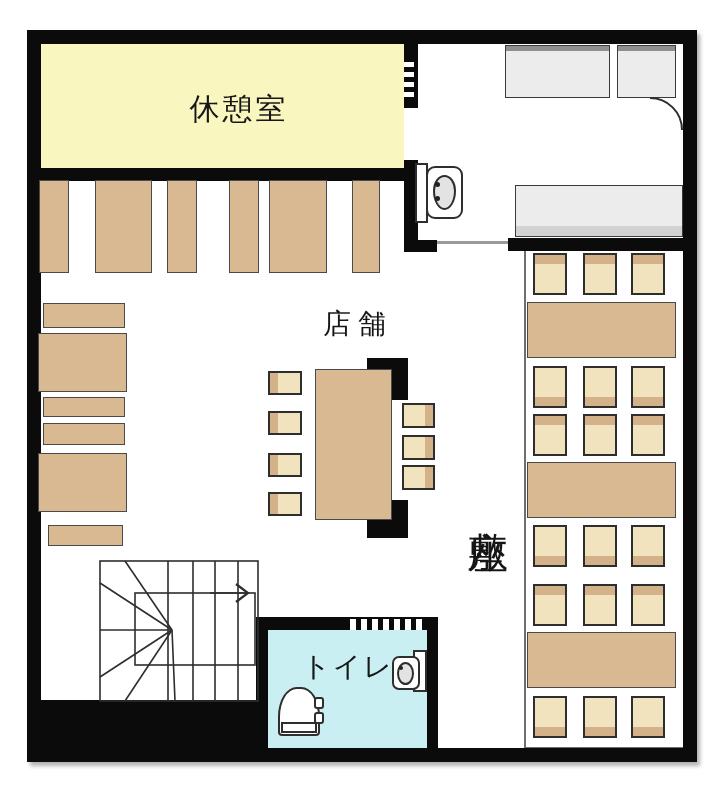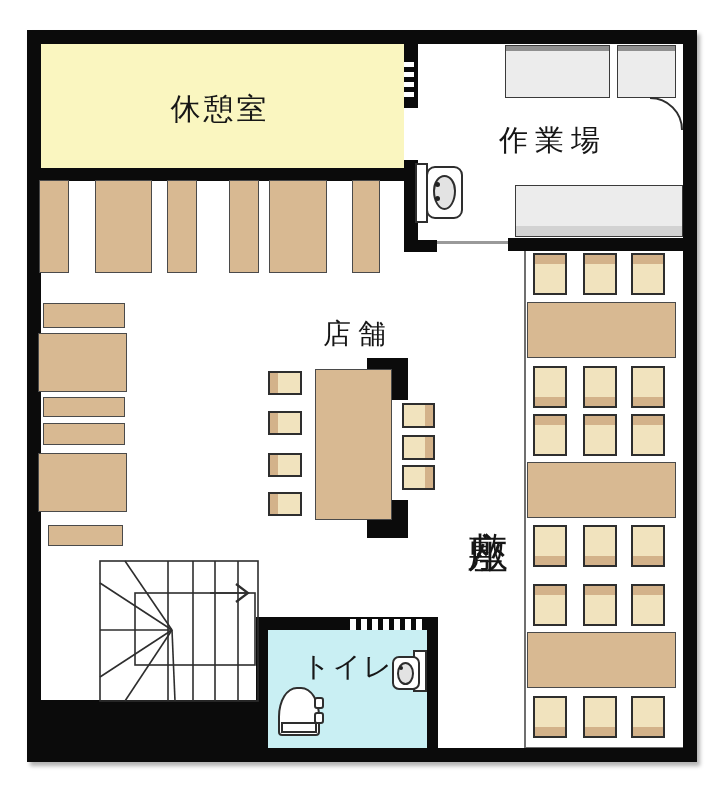--- a/index.html
+++ b/index.html
@@ -56,23 +56,22 @@
   <div class="thinline" style="left:437px;top:241px;width:71px;height:3px;"></div>
   <div class="wall" style="left:27px;top:700px;width:231px;height:62px;"></div>
 
   <div class="wall" style="left:256px;top:617px;width:181px;height:13px;"></div>
   <div class="wall" style="left:256px;top:617px;width:12px;height:145px;"></div>
   <div class="wall" style="left:427px;top:617px;width:11px;height:145px;"></div>
 
   <div class="hatch-v" style="left:404px;top:57px;width:10px;height:45px;"></div>
   <div class="hatch-h" style="left:345px;top:619px;width:80px;height:11px;"></div>
 
-  <div class="rlabel" style="left:115px;top:89px;width:210px;font-size:30px;letter-spacing:3px;">休憩室</div>
-  <div class="rlabel" style="left:478px;top:121px;width:150px;font-size:29px;letter-spacing:7px;">作業場</div>
-  <div class="rlabel" style="left:298px;top:315px;width:120px;font-size:28px;letter-spacing:7px;">店舗</div>
+  <div class="rlabel" style="left:134px;top:89px;width:210px;font-size:30px;letter-spacing:3px;">休憩室</div>
+  <div class="rlabel" style="left:298px;top:305px;width:120px;font-size:28px;letter-spacing:7px;">店舗</div>
   <div class="rlabel" style="left:466px;top:452px;width:50px;height:96px;font-size:41px;writing-mode:vertical-rl;text-orientation:upright;letter-spacing:2px;">座敷</div>
   <div class="rlabel" style="left:288px;top:648px;width:120px;font-size:28px;letter-spacing:2px;">トイレ</div>
 
   <div class="tan" style="left:39px;top:180px;width:30px;height:93px;"></div>
   <div class="tan" style="left:95px;top:180px;width:57px;height:93px;"></div>
   <div class="tan" style="left:167px;top:180px;width:30px;height:93px;"></div>
   <div class="tan" style="left:229px;top:180px;width:30px;height:93px;"></div>
   <div class="tan" style="left:269px;top:180px;width:58px;height:93px;"></div>
   <div class="tan" style="left:352px;top:180px;width:28px;height:93px;"></div>
 

